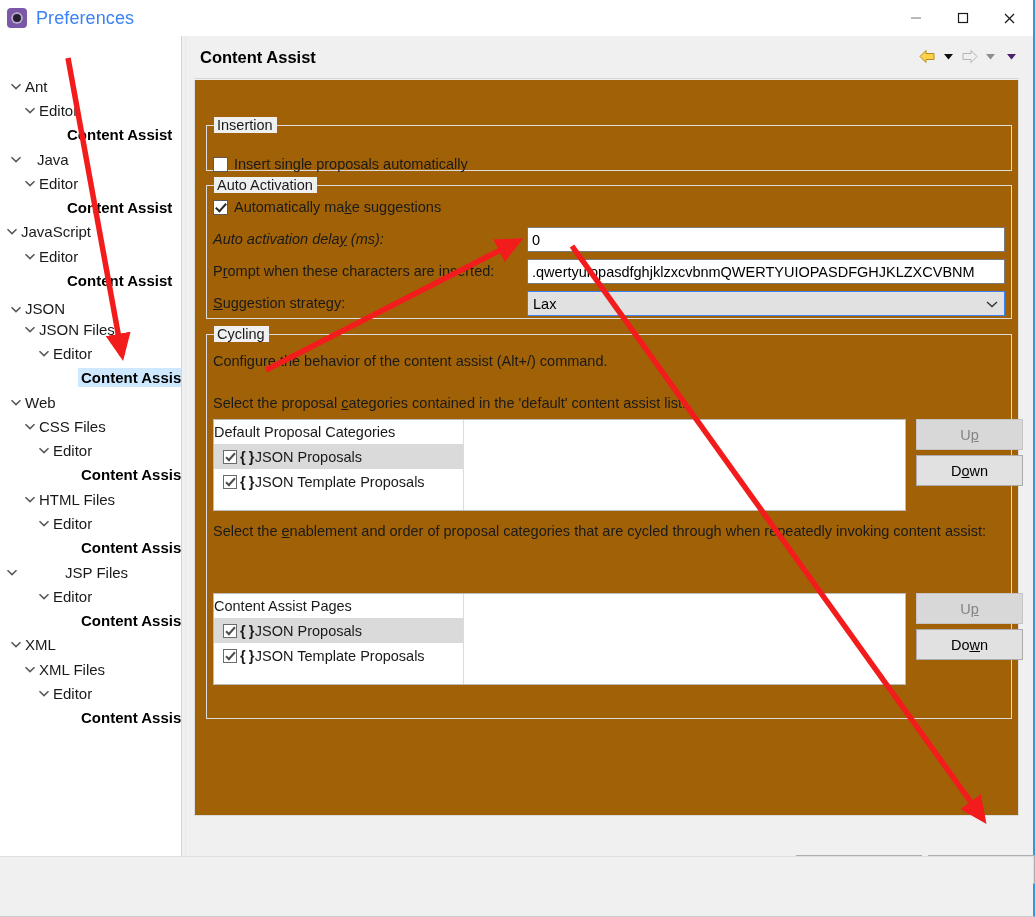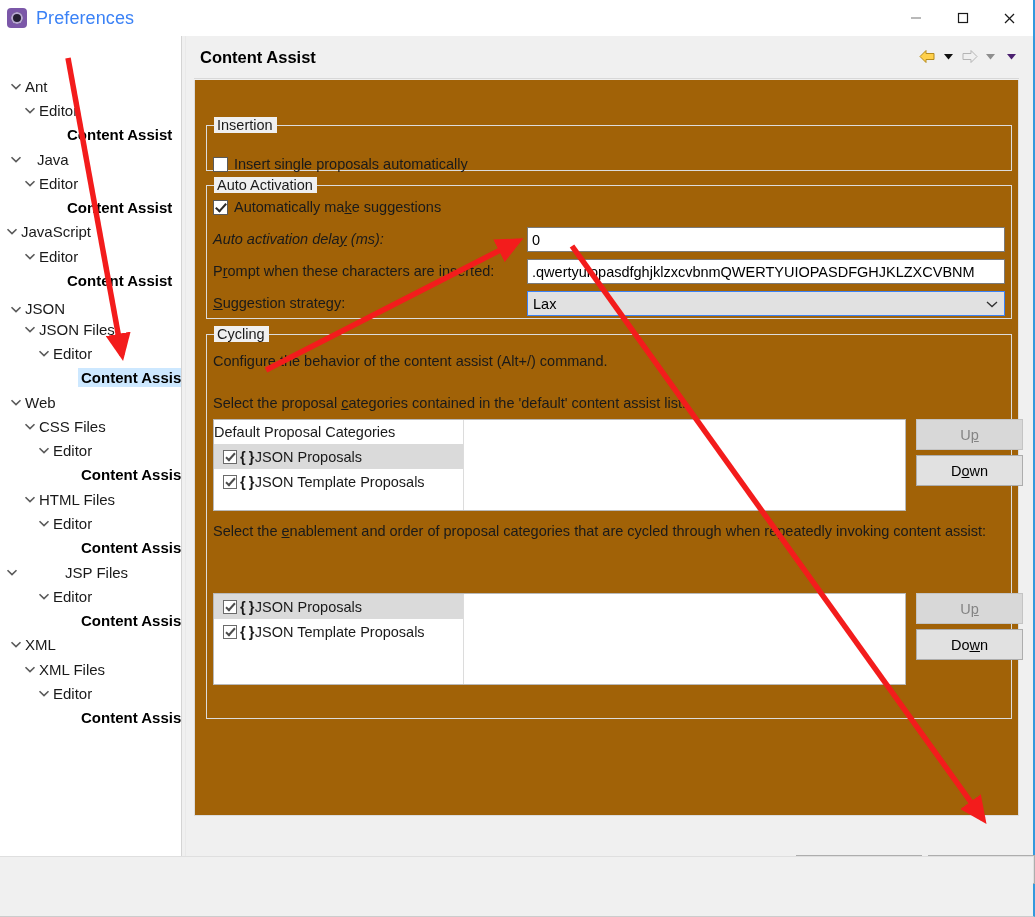--- a/index.html
+++ b/index.html
@@ -626,20 +626,21 @@
             <span>U<u class="ak">p</u></span>
           </div>
         <div class="btn" style="left:709px; top:120px; width:107px; height:31px;">
             <span>D<u class="ak">o</u>wn</span>
           </div>
 
         <div class="desc" style="left:6px; top:186px; width:788px;">Select the <u class="ak">e</u>nablement and order of proposal categories that are cycled through when repeatedly invoking content assist:</div>
 
         <div class="listbox" style="left:6px; top:258px; width:693px; height:92px;">
           <div class="lb-colsep"></div>
+          <div class="lb-head">Content Assist Pages</div>
           <div class="lb-row hl">
             <div class="lb-cb"></div>
             <span class="braces">{ }</span>
             <span>JSON Proposals</span>
           </div>
           <div class="lb-row">
             <div class="lb-cb"></div>
             <span class="braces">{ }</span>
             <span>JSON Template Proposals</span>
           </div>

